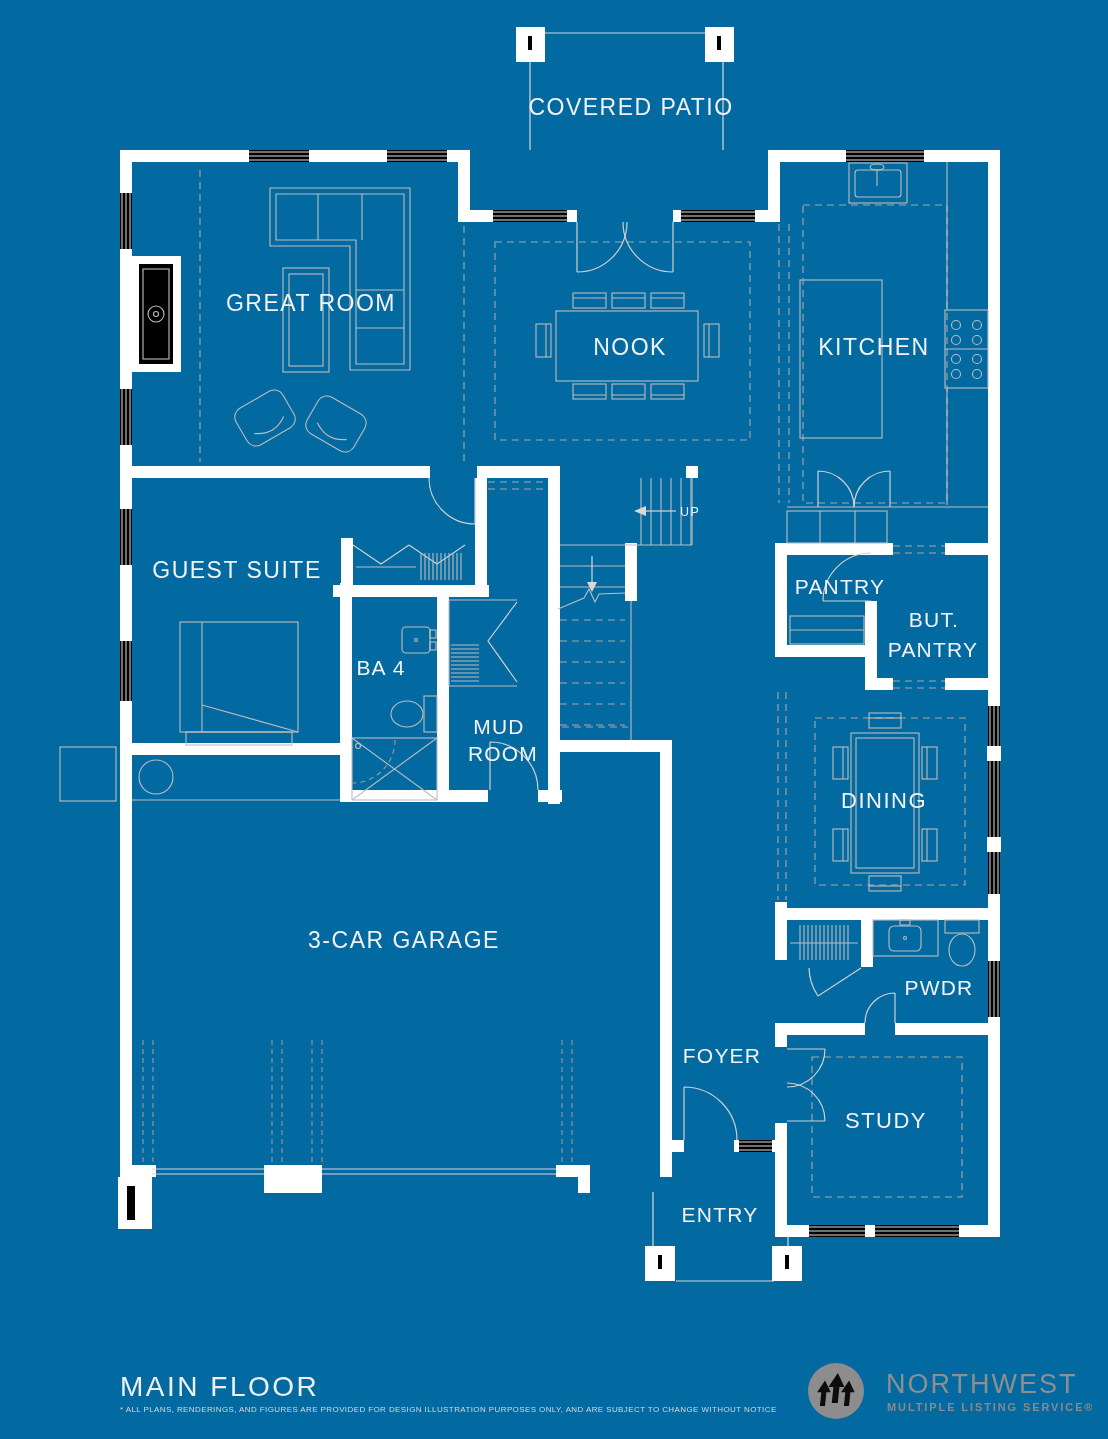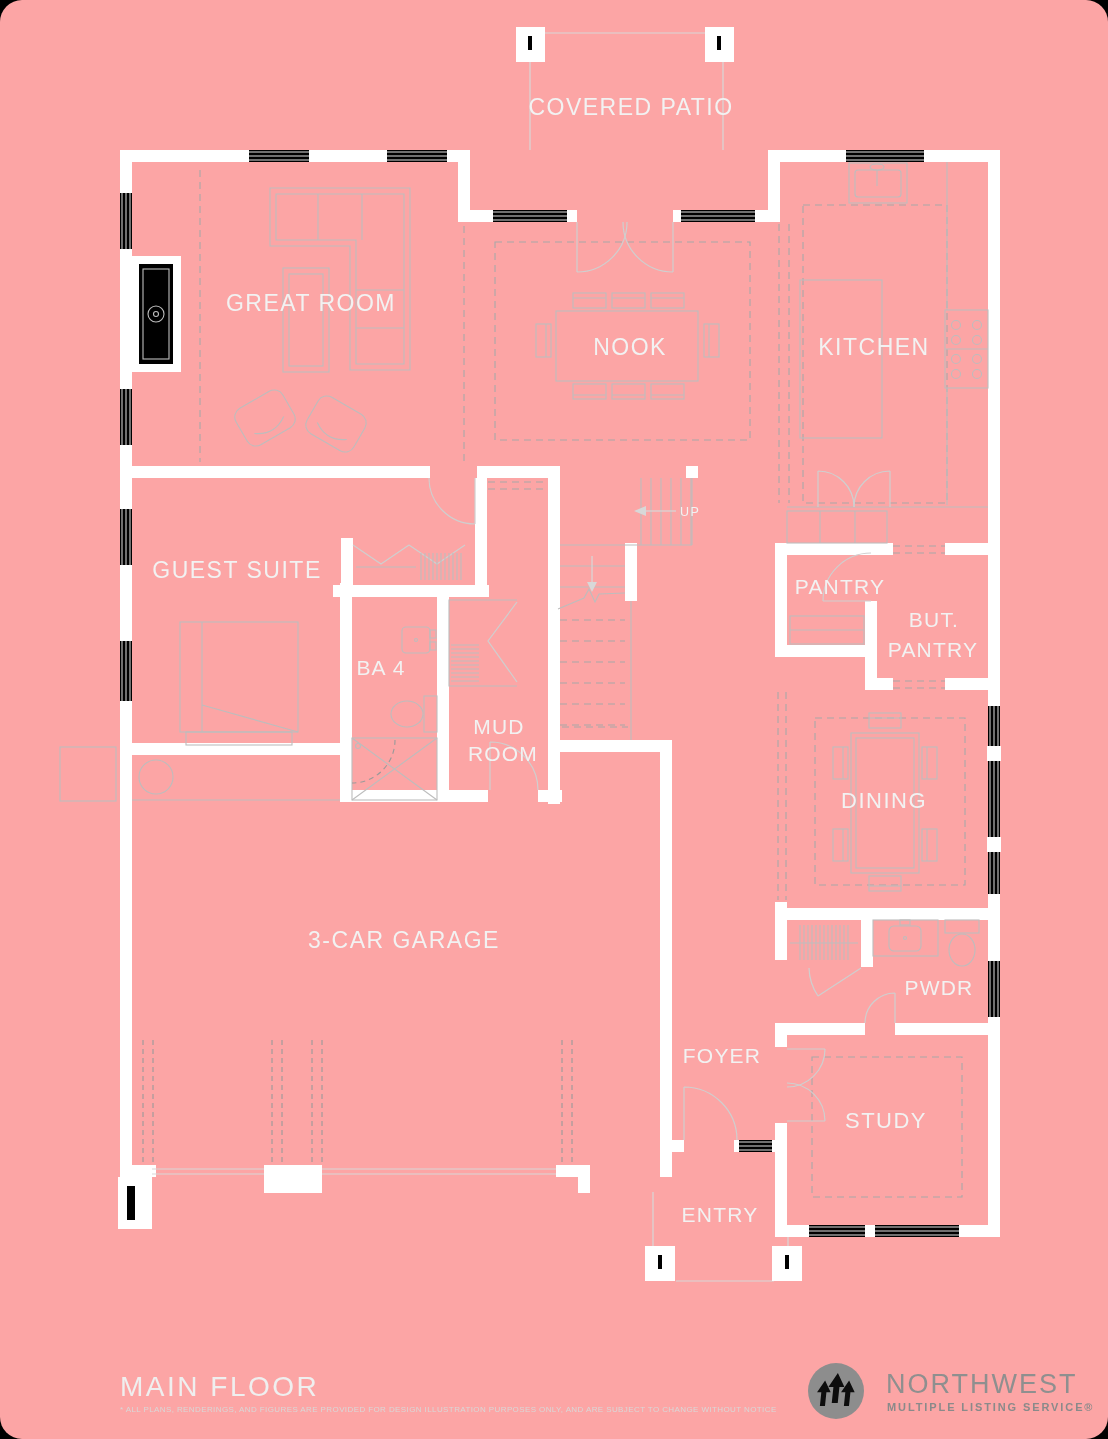--- a/index.html
+++ b/index.html
@@ -1,16 +1,16 @@
 <!DOCTYPE html>
 <html><head>
 <meta charset="utf-8">
 <style>
   html,body{margin:0;padding:0;background:#000;}
-  #page{position:relative;width:1108px;height:1439px;background:#fca5a5;overflow:hidden;border-radius:22px;}
+  #page{position:relative;width:1108px;height:1439px;background:#0369a1;overflow:hidden;}
   svg{display:block;}
   .wall{fill:#ffffff;}
   .blk{fill:#000000;}
   .thin{stroke:#bdbdbd;stroke-width:1.1;fill:none;}
   .thin2{stroke:#d8d8d8;stroke-width:1.2;fill:none;}
   .door{stroke:#cfcfcf;stroke-width:1.2;fill:none;}
   .dash{stroke:#a8a8a8;stroke-width:1.1;fill:none;stroke-dasharray:7 5;}
   .dash2{stroke:#9a9a9a;stroke-width:1.1;fill:none;stroke-dasharray:5 4;}
   .win path{stroke:#e0e0e0;stroke-width:1;fill:none;}
   .wb{fill:#ffffff;}

